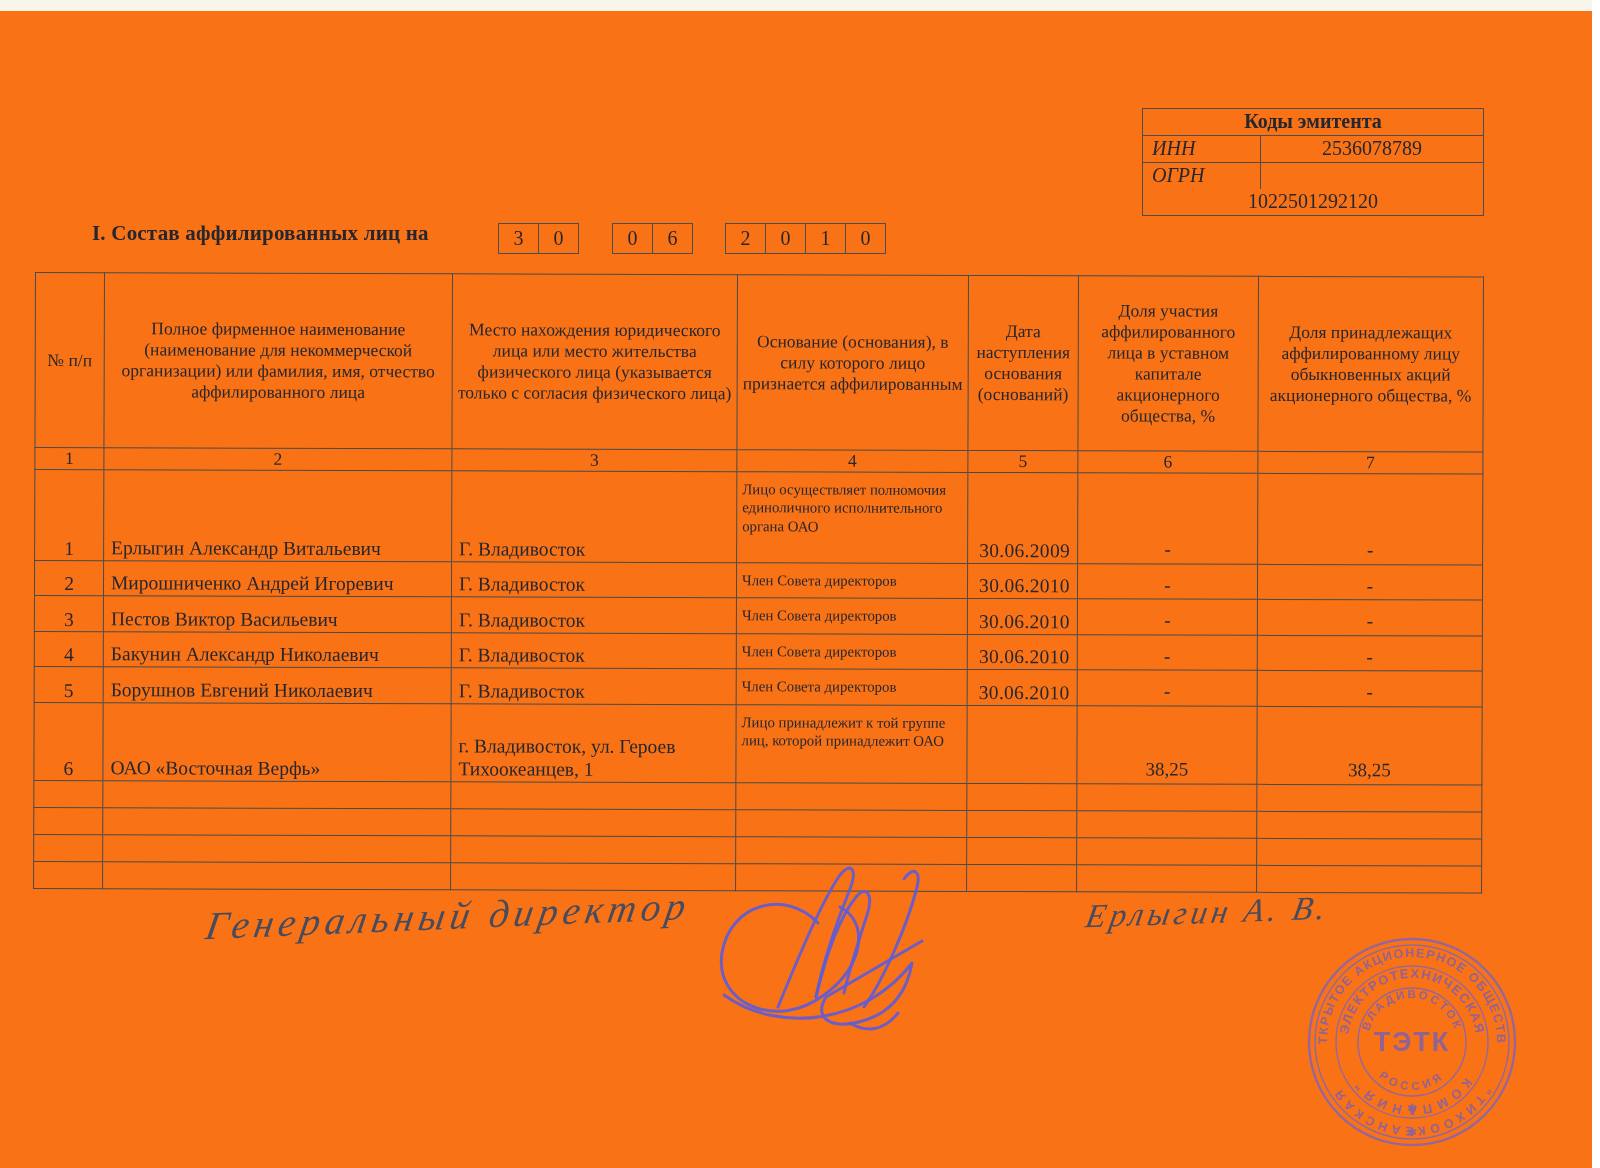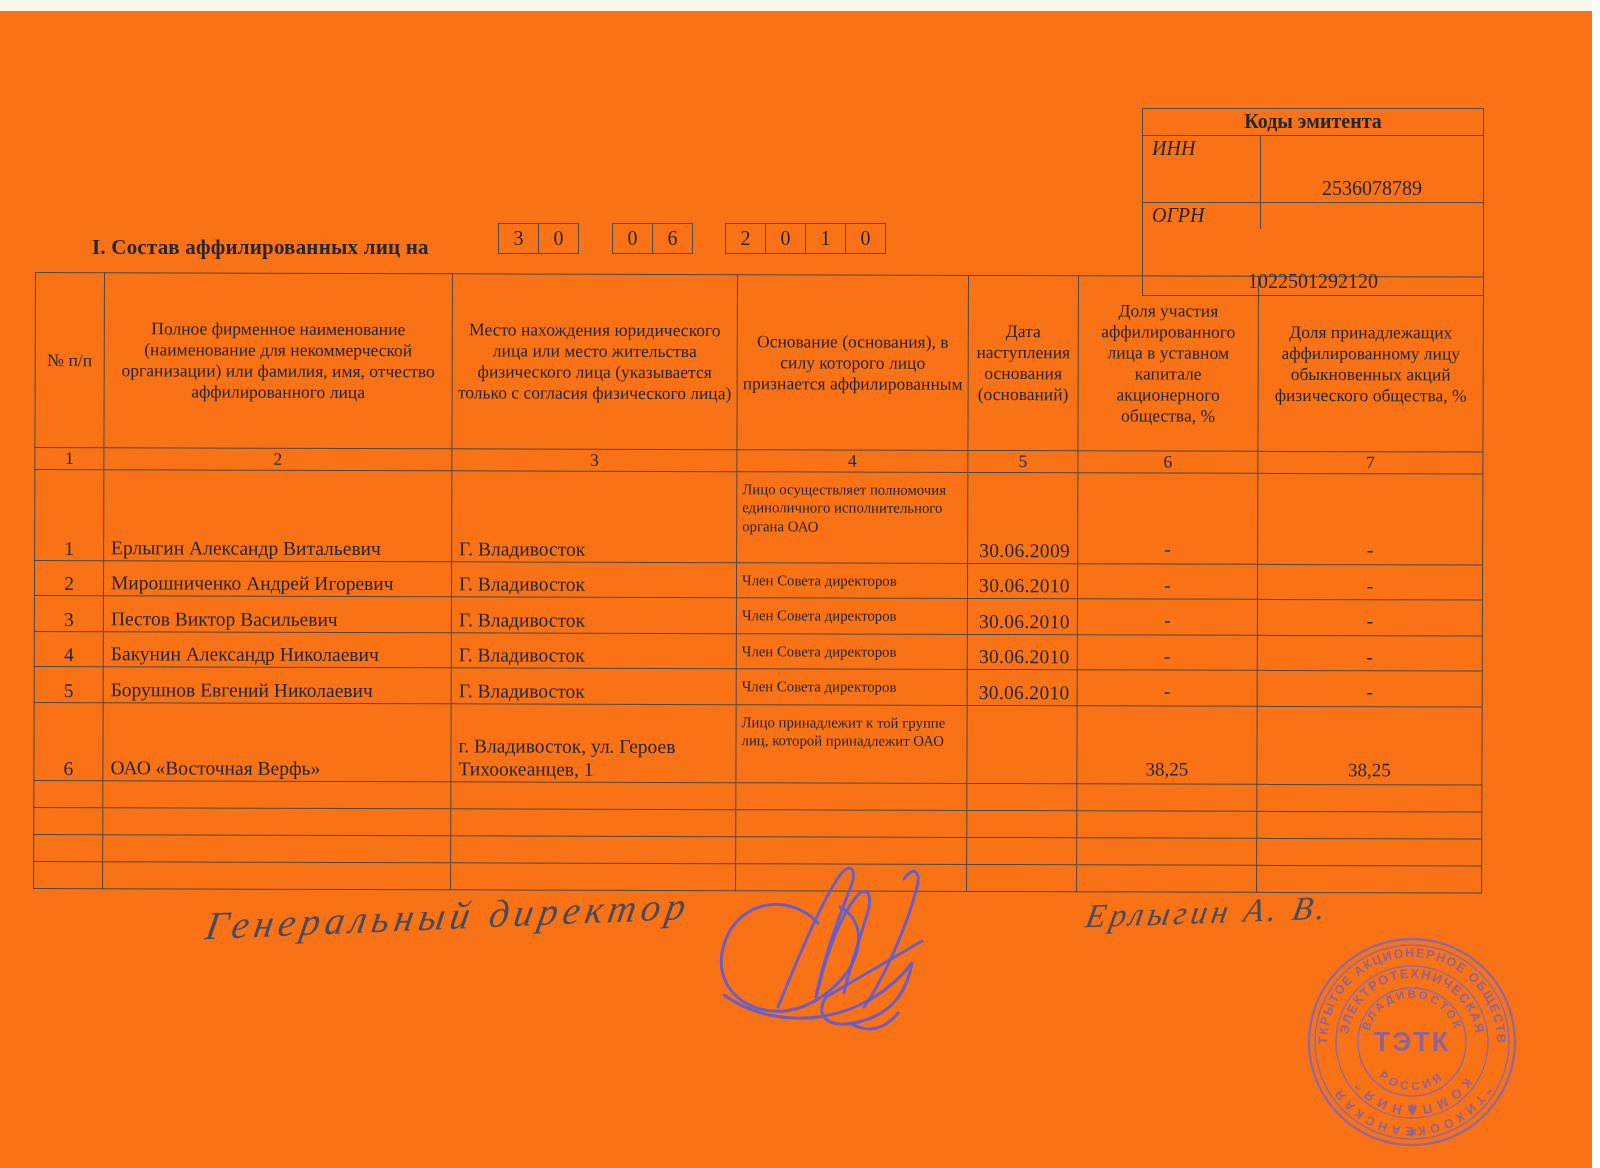--- a/index.html
+++ b/index.html
@@ -10,24 +10,24 @@
     color:#26262e;
   }
   .top-strip{position:absolute;left:0;top:0;width:100%;height:11px;background:#f8f6ea;}
 
   
   .codes-box{position:absolute;left:1142px;top:108px;width:340px;border:1.5px solid #4d4d4d;background:transparent;}
   .codes-title{font-weight:bold;text-align:center;font-size:20px;padding:1px 0 2px 0;border-bottom:1px solid #4d4d4d;}
   .codes-row{display:flex;font-size:20px;}
   .codes-row + .codes-row{border-top:1px solid #4d4d4d;flex-direction:column;}
   .codes-label{width:108px;border-right:1px solid #4d4d4d;padding:1px 0 2px 9px;font-style:italic;}
-  .codes-value{flex:1;text-align:center;padding:1px 0 2px 0;margin-top:40px;}
-
-  
-  .section-title{position:absolute;left:92px;top:235px;font-size:21px;font-weight:bold;letter-spacing:.2px;}
+  .codes-value{flex:1;text-align:center;padding:1px 0 2px 0;}
+
+  
+  .section-title{position:absolute;left:92px;top:221px;font-size:21px;font-weight:bold;letter-spacing:.2px;}
   .dgroup{position:absolute;top:223px;display:flex;}
   .dgroup.day{left:498px;}
   .dgroup.month{left:612px;}
   .dgroup.year{left:725px;}
   .dcell{width:39px;height:29px;margin-left:-1px;border:1.5px solid #4d4d4d;
          display:flex;align-items:center;justify-content:center;font-size:20px;}
   .dcell:first-child{margin-left:0;}
 
   
   table.main{
@@ -105,21 +105,21 @@
         <col style="width:225px">
     </colgroup>
     <tbody>
         <tr style="height:175px">
       <th>№ п/п</th>
       <th>Полное фирменное наименование (наименование для некоммерческой организации) или фамилия, имя, отчество аффилированного лица</th>
       <th>Место нахождения юридического лица или место жительства физического лица (указывается только с согласия физического лица)</th>
       <th>Основание (основания), в силу которого лицо признается аффилированным</th>
       <th>Дата наступления основания (оснований)</th>
       <th>Доля участия аффилированного лица в уставном капитале акционерного общества, %</th>
-      <th>Доля принадлежащих аффилированному лицу обыкновенных акций физического общества, %</th>
+      <th>Доля принадлежащих аффилированному лицу обыкновенных акций акционерного общества, %</th>
     </tr>
     <tr class="numbers">
       <td>1</td>
       <td>2</td>
       <td>3</td>
       <td>4</td>
       <td>5</td>
       <td>6</td>
       <td>7</td>
     </tr>

